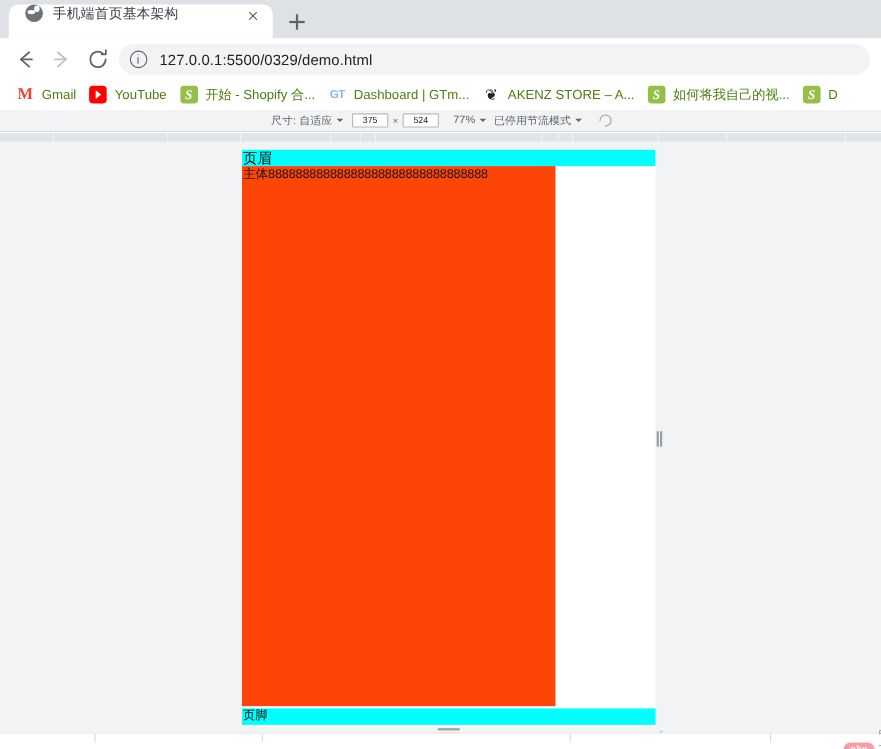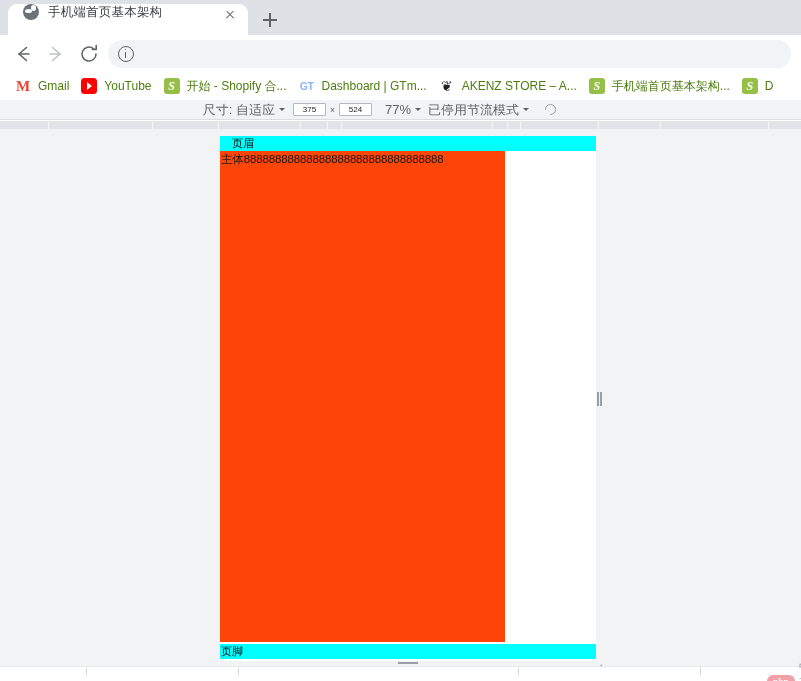--- a/index.html
+++ b/index.html
@@ -136,21 +136,21 @@
 
   
   .device-toolbar {
     position: absolute; left: 0; top: 100px; width: 801px; height: 20px;
     background: #f1f3f4; border-bottom: 1px solid #dadce0;
     display: flex; align-items: center; justify-content: flex-end;
     padding-right: 245px;
   }
   .dt-group { display: flex; align-items: center; }
   .dt-label {
-    font-size: 13px; color: #5f6368; white-space: nowrap;
+    font-size: 10px; color: #5f6368; white-space: nowrap;
     transform: scaleY(.95);
     text-align: right;
   }
   .dt-caret {
     width: 0; height: 0; margin: 0 7px 0 4px;
     border-left: 3px solid transparent; border-right: 3px solid transparent;
     border-top: 3.5px solid #5f6368;
   }
   .dt-input {
     width: 33px; height: 13px; background: #fff;
@@ -195,22 +195,22 @@
     width: 376px; height: 525px;
     background: #ffffff; overflow: hidden;
   }
 
   
   .pg-header {
     position: absolute; left: 0; top: 0; width: 376px; height: 15px;
     background: #00ffff;
   }
   .pg-header-text {
-    font-size: 11px; color: #000; line-height: 15px;
-    padding-left: 12px; white-space: nowrap;
+    font-size: 13px; color: #000; line-height: 15px;
+    padding-left: 1px; white-space: nowrap;
   }
   .pg-body {
     position: absolute; left: 0; top: 15px; width: 285px; height: 491px;
     background: #fd4508;
   }
   .pg-body-text {
     font-size: 11.5px; color: #1a1a1a; line-height: 16px;
     padding-left: 1px; white-space: nowrap; letter-spacing: -.15px;
     overflow: visible;
   }
@@ -311,20 +311,21 @@
     </div>
     <div class="navbtn nav-reload">
       <svg width="22" height="22" viewBox="0 0 22 22">
         <path d="M18 11 A7 7 0 1 1 15.4 5.6" fill="none" stroke="#5f6368" stroke-width="1.6" stroke-linecap="round"></path>
         <path d="M18.2 2.6 V6.4 H14.4" fill="none" stroke="#5f6368" stroke-width="1.6" stroke-linecap="round" stroke-linejoin="round"></path>
       </svg>
     </div>
 
     <div class="omnibox">
       <span class="info-icon"></span>
+      <span class="url-text">127.0.0.1:5500/0329/demo.html</span>
     </div>
   </div>
 
   <div class="bookmarks">
     <div class="bm">
       <span class="bm-ico ico-gmail">M</span>
       <span class="bm-label">Gmail</span>
     </div>
     <div class="bm">
       <span class="bm-ico ico-youtube"></span>
@@ -337,21 +338,21 @@
     <div class="bm">
       <span class="bm-ico ico-gtm">GT</span>
       <span class="bm-label">Dashboard | GTm...</span>
     </div>
     <div class="bm">
       <span class="bm-ico ico-akenz">❦</span>
       <span class="bm-label">AKENZ STORE – A...</span>
     </div>
     <div class="bm">
       <span class="bm-ico ico-shopify">S</span>
-      <span class="bm-label">手机端首页基本架构...</span>
+      <span class="bm-label">如何将我自己的视...</span>
     </div>
     <div class="bm">
       <span class="bm-ico ico-shopify">S</span>
       <span class="bm-label">D</span>
     </div>
   </div>
 
   <div class="device-toolbar">
     <div class="dt-group">
       <span class="dt-label">尺寸: 自适应</span>

